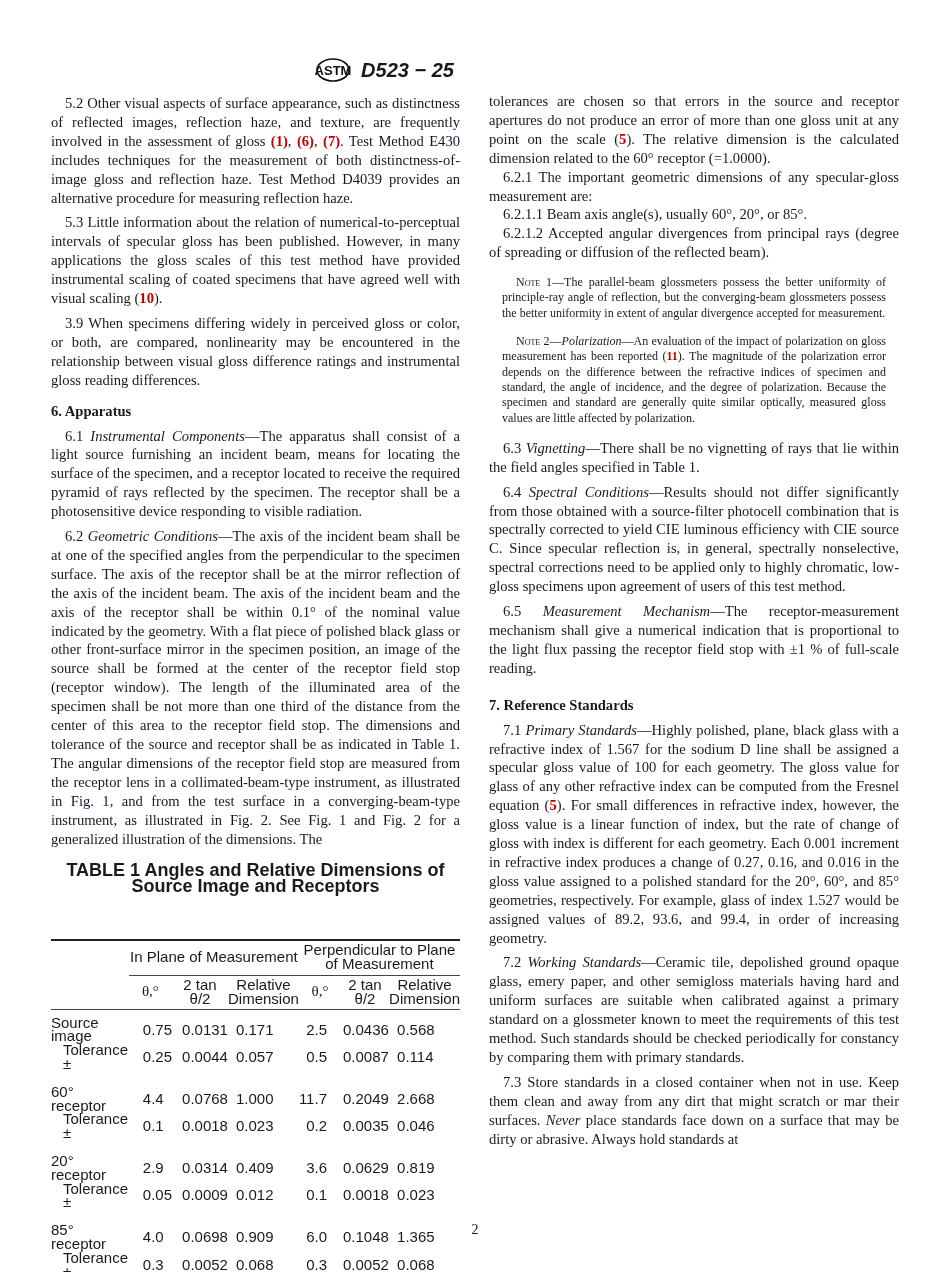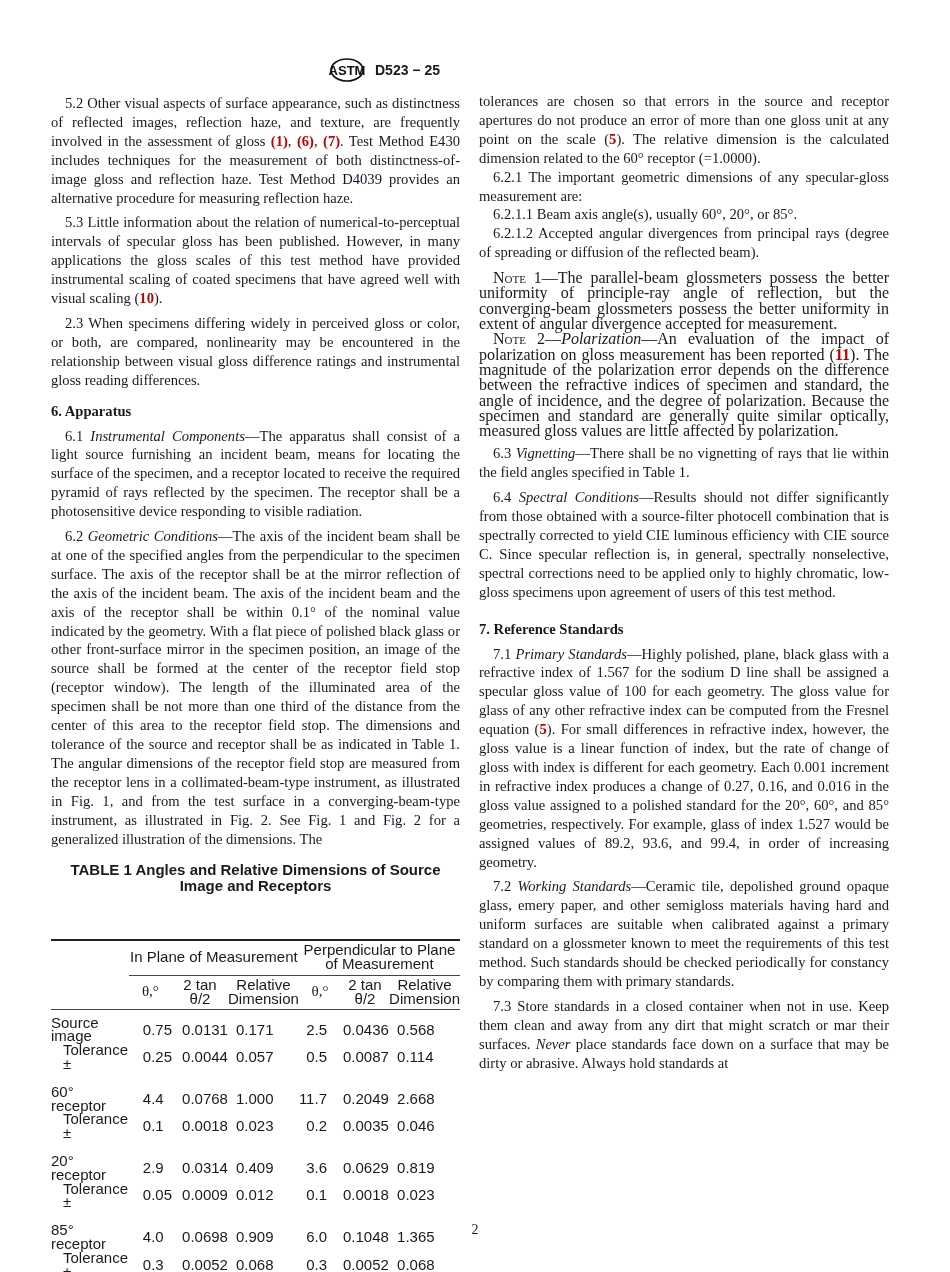--- a/index.html
+++ b/index.html
@@ -1,33 +1,33 @@
 <!DOCTYPE html>
 <html><head>
 <meta charset="utf-8">
 <style>
   html, body { margin: 0; padding: 0; background: #ffffff; }
   body { width: 950px; height: 1272px; position: relative; overflow: hidden; color: #1a1a1a; }
   .header { position: absolute; top: 55px; left: 0; width: 769px; text-align: center; }
   .header .logo { display: inline-block; vertical-align: middle; width: 36px; height: 30px; margin-right: 6px; }
-  .header .code { display: inline-block; vertical-align: middle; font-family: "Liberation Sans", sans-serif; font-weight: bold; font-size: 14px; }
+  .header .code { display: inline-block; vertical-align: middle; font-family: "Liberation Sans", sans-serif; font-weight: bold; font-size: 20px; font-style: italic; }
   .col { position: absolute; top: 94px; font-family: "Liberation Serif", serif; font-size: 14.6px; line-height: 18.9px; text-align: justify; }
   .col.left { left: 51px; width: 409px; }
-  .col.right { left: 479px; width: 410px; top: 92px; }
+  .col.right { left: 489px; width: 410px; top: 92px; }
   p { margin: 0 0 6px 0; text-indent: 14px; }
   p.noindent { text-indent: 0; }
   p.tight { margin-bottom: 0; }
   .sec-head { font-weight: bold; margin: 12px 0 6px 0; text-indent: 0; }
   .link { color: #0f172a; }
   .ref { color: #c00000; font-weight: bold; }
   i { font-style: italic; }
-  .note { font-size: 16px; line-height: 15.3px; text-indent: 14px; margin: 0; }
+  .note { font-size: 12px; line-height: 15.3px; text-indent: 14px; margin: 13px; }
   .note-block { margin: 8px 0 6px 0; }
   .sc { font-variant: small-caps; }
-  .table-title { font-family: "Liberation Sans", sans-serif; font-weight: bold; font-size: 15px; line-height: 16px; text-align: center; margin: 14px 0 4px 0; text-indent: 0; }
+  .table-title { font-family: "Liberation Sans", sans-serif; font-weight: bold; font-size: 18px; line-height: 16px; text-align: center; margin: 14px 0 4px 0; text-indent: 0; }
   table.t1 { width: 100%; border-collapse: collapse; font-family: "Liberation Sans", sans-serif; font-size: 15px; line-height: 13.8px; margin-top: 45px; }
   table.t1 .toprule td { border-top: 2px solid #222; height: 0; padding: 0; }
   table.t1 th { font-weight: normal; text-align: center; padding: 0; }
   table.t1 .group th { padding: 2px 0 4px 0; }
   table.t1 .group th.g { border-bottom: 1px solid #444; }
   table.t1 .sub th { padding: 2px 0 3px 0; border-bottom: 1.5px solid #444; }
   table.t1 .sub th.theta { font-family: "Liberation Serif", serif; }
   table.t1 td { padding: 0; text-align: left; }
   table.t1 td.lbl { padding-left: 0; }
   table.t1 td.lbl.tol { padding-left: 12px; }
@@ -53,21 +53,21 @@
     </svg>
   </span>
   <span class="code">D523 − 25</span>
 </div>
 
 <div class="col left">
   <p><span>5.2 Other visual aspects of surface appearance, such as distinctness of reflected images, reflection haze, and texture, are frequently involved in the assessment of gloss </span><span class="ref">(<span>1</span>)</span>, <span class="ref">(<span>6</span>)</span>, <span class="ref">(<span>7</span>)</span><span>. Test Method </span><span class="link">E430</span><span> includes techniques for the measurement of both distinctness-of-image gloss and reflection haze. Test Method </span><span class="link">D4039</span><span> provides an alternative procedure for measuring reflection haze.</span></p>
 
   <p><span>5.3 Little information about the relation of numerical-to-perceptual intervals of specular gloss has been published. However, in many applications the gloss scales of this test method have provided instrumental scaling of coated specimens that have agreed well with visual scaling (</span><span class="ref">10</span><span>).</span></p>
 
-  <p>2.3 When specimens differing widely in perceived gloss or color, or both, are compared, nonlinearity may be encountered in the relationship between visual gloss difference ratings and instrumental gloss reading differences.</p>
+  <p>3.9 When specimens differing widely in perceived gloss or color, or both, are compared, nonlinearity may be encountered in the relationship between visual gloss difference ratings and instrumental gloss reading differences.</p>
 
   <p class="sec-head">6. Apparatus</p>
 
   <p><span>6.1 </span><i>Instrumental Components</i><span>—The apparatus shall consist of a light source furnishing an incident beam, means for locating the surface of the specimen, and a receptor located to receive the required pyramid of rays reflected by the specimen. The receptor shall be a photosensitive device responding to visible radiation.</span></p>
 
   <p><span>6.2 </span><i>Geometric Conditions</i><span>—The axis of the incident beam shall be at one of the specified angles from the perpendicular to the specimen surface. The axis of the receptor shall be at the mirror reflection of the axis of the incident beam. The axis of the incident beam and the axis of the receptor shall be within 0.1° of the nominal value indicated by the geometry. With a flat piece of polished black glass or other front-surface mirror in the specimen position, an image of the source shall be formed at the center of the receptor field stop (receptor window). The length of the illuminated area of the specimen shall be not more than one third of the distance from the center of this area to the receptor field stop. The dimensions and tolerance of the source and receptor shall be as indicated in </span><span class="link">Table 1</span><span>. The angular dimensions of the receptor field stop are measured from the receptor lens in a collimated-beam-type instrument, as illustrated in </span><span class="link">Fig. 1</span><span>, and from the test surface in a converging-beam-type instrument, as illustrated in </span><span class="link">Fig. 2</span><span>. See </span><span class="link">Fig. 1</span><span> and </span><span class="link">Fig. 2</span><span> for a generalized illustration of the dimensions. The</span></p>
 
   <div class="table-title">TABLE 1 Angles and Relative Dimensions of Source Image and Receptors</div>
 
   <table class="t1">
@@ -192,20 +192,21 @@
 
   <div class="note-block">
     <p class="note"><span class="sc">Note</span><span> 1—The parallel-beam glossmeters possess the better uniformity of principle-ray angle of reflection, but the converging-beam glossmeters possess the better uniformity in extent of angular divergence accepted for measurement.</span></p>
     <p class="note"><span class="sc">Note</span><span> 2—</span><i>Polarization</i><span>—An evaluation of the impact of polarization on gloss measurement has been reported (</span><span class="ref">11</span><span>). The magnitude of the polarization error depends on the difference between the refractive indices of specimen and standard, the angle of incidence, and the degree of polarization. Because the specimen and standard are generally quite similar optically, measured gloss values are little affected by polarization.</span></p>
   </div>
 
   <p><span>6.3 </span><i>Vignetting</i><span>—There shall be no vignetting of rays that lie within the field angles specified in </span><span class="link">Table 1</span><span>.</span></p>
 
   <p><span>6.4 </span><i>Spectral Conditions</i><span>—Results should not differ significantly from those obtained with a source-filter photocell combination that is spectrally corrected to yield CIE luminous efficiency with CIE source C. Since specular reflection is, in general, spectrally nonselective, spectral corrections need to be applied only to highly chromatic, low-gloss specimens upon agreement of users of this test method.</span></p>
 
+  <p><span>6.5 </span><i>Measurement Mechanism</i><span>—The receptor-measurement mechanism shall give a numerical indication that is proportional to the light flux passing the receptor field stop with ±1 % of full-scale reading.</span></p>
 
   <p class="sec-head" style="margin-top:18px">7. Reference Standards</p>
 
   <p><span>7.1 </span><i>Primary Standards</i><span>—Highly polished, plane, black glass with a refractive index of 1.567 for the sodium D line shall be assigned a specular gloss value of 100 for each geometry. The gloss value for glass of any other refractive index can be computed from the Fresnel equation (</span><span class="ref">5</span><span>). For small differences in refractive index, however, the gloss value is a linear function of index, but the rate of change of gloss with index is different for each geometry. Each 0.001 increment in refractive index produces a change of 0.27, 0.16, and 0.016 in the gloss value assigned to a polished standard for the 20°, 60°, and 85° geometries, respectively. For example, glass of index 1.527 would be assigned values of 89.2, 93.6, and 99.4, in order of increasing geometry.</span></p>
 
   <p><span>7.2 </span><i>Working Standards</i><span>—Ceramic tile, depolished ground opaque glass, emery paper, and other semigloss materials having hard and uniform surfaces are suitable when calibrated against a primary standard on a glossmeter known to meet the requirements of this test method. Such standards should be checked periodically for constancy by comparing them with primary standards.</span></p>
 
   <p><span>7.3 Store standards in a closed container when not in use. Keep them clean and away from any dirt that might scratch or mar their surfaces. </span><i>Never</i><span> place standards face down on a surface that may be dirty or abrasive. Always hold standards at</span></p>
 </div>
 

